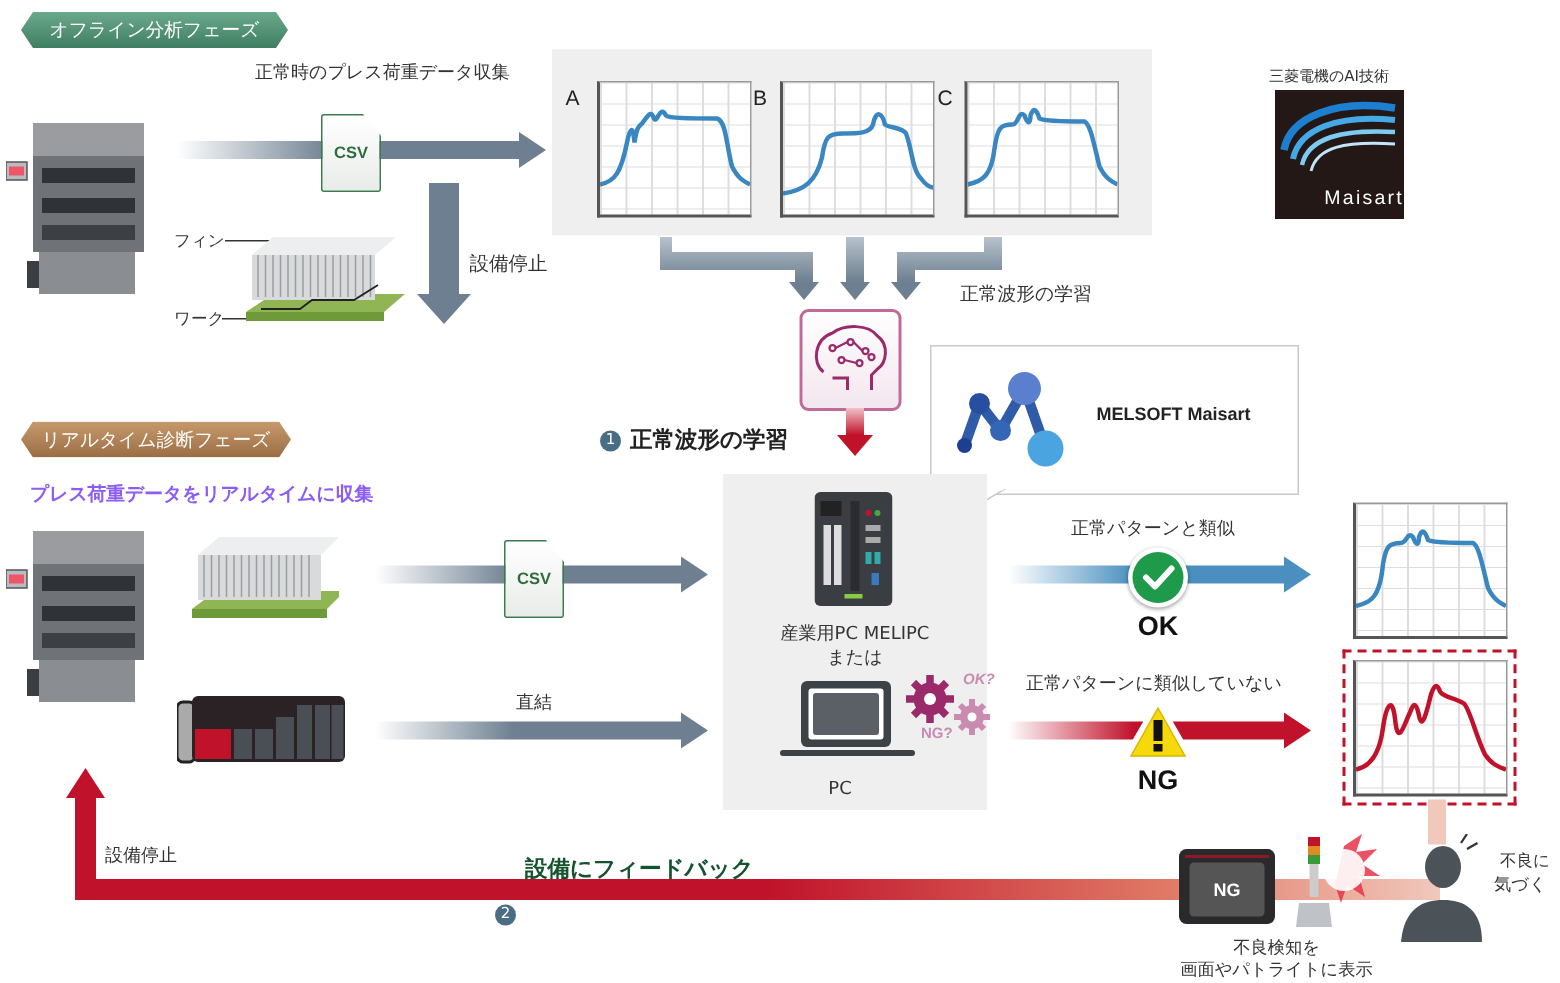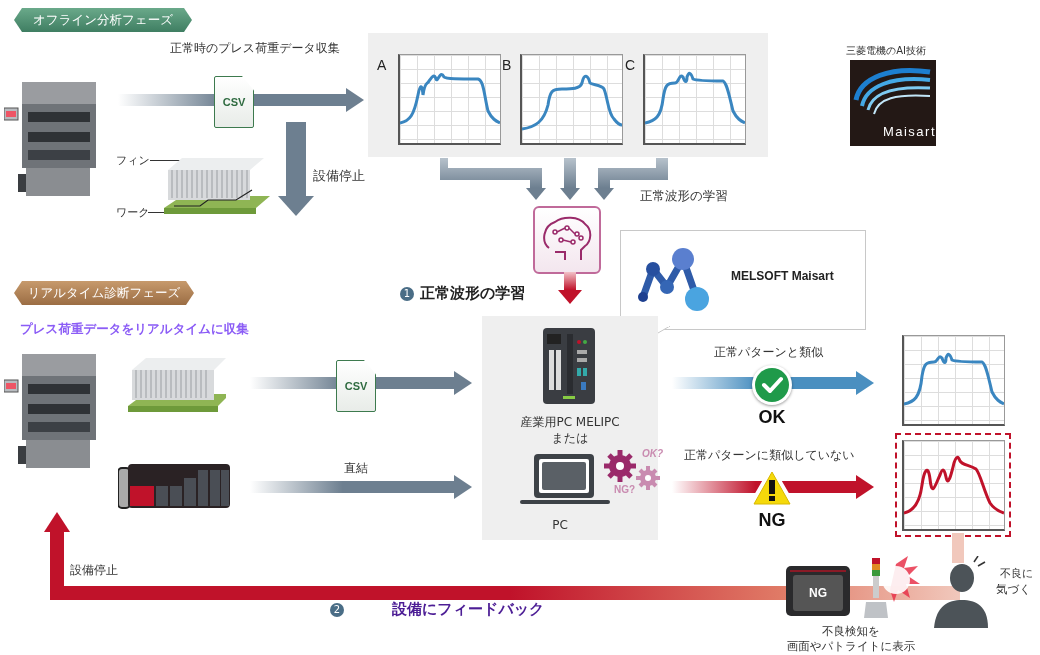--- a/index.html
+++ b/index.html
@@ -316,21 +316,21 @@
     </svg>
 </div>
 
 <div class="abs" style="left:952px;top:533px;width:12px;height:30px;background:#f1c8bc;"></div>
 <div class="abs" style="left:60px;top:586px;width:900px;height:14px;background:linear-gradient(90deg,#c0122a 0%,#c0122a 50%,#e07a66 80%,#f1c8bc 100%);"></div>
 <div class="abs" style="left:50px;top:530px;width:14px;height:70px;background:#c0122a;"></div>
 <div class="abs" style="left:44px;top:512px;width:0;height:0;border-left:13px solid transparent;border-right:13px solid transparent;border-bottom:20px solid #c0122a;"></div>
 <div class="abs txt" style="left:70px;top:562px;">設備停止</div>
 
 <div class="abs" style="left:330px;top:603px;width:14px;height:14px;border-radius:50%;background:#4a6d86;color:#fff;font-size:10px;text-align:center;line-height:14px;">2</div>
-<div class="abs txt bold" style="left:350px;top:600px;font-size:15px;color:#4c1d95;margin-left:42px;">設備にフィードバック</div>
+<div class="abs txt bold" style="left:350px;top:570px;font-size:15px;color:#14532d;">設備にフィードバック</div>
 
 <div class="abs" style="left:786px;top:566px;width:64px;height:50px;background:#2a2a2c;border-radius:5px;">
   <div class="abs" style="left:4px;top:4px;width:56px;height:2px;background:#8a1a26;"></div>
   <div class="abs" style="left:7px;top:9px;width:50px;height:36px;background:#555;border-radius:3px;color:#fff;font-weight:bold;font-size:12px;text-align:center;line-height:36px;font-family:'Liberation Sans',sans-serif;">NG</div>
 </div>
 
 <svg class="abs" style="left:852px;top:546px;width:70px;height:76px;">
   <polygon points="44,18 56,10 52,22 66,20 56,30 68,38 54,38 58,52 46,44 42,56 38,44" fill="#e8334a" opacity="0.85"></polygon>
   <circle cx="44" cy="34" r="14" fill="#fff" opacity="0.9"></circle>
   <rect x="20" y="12" width="8" height="6" fill="#c0122a"></rect>

